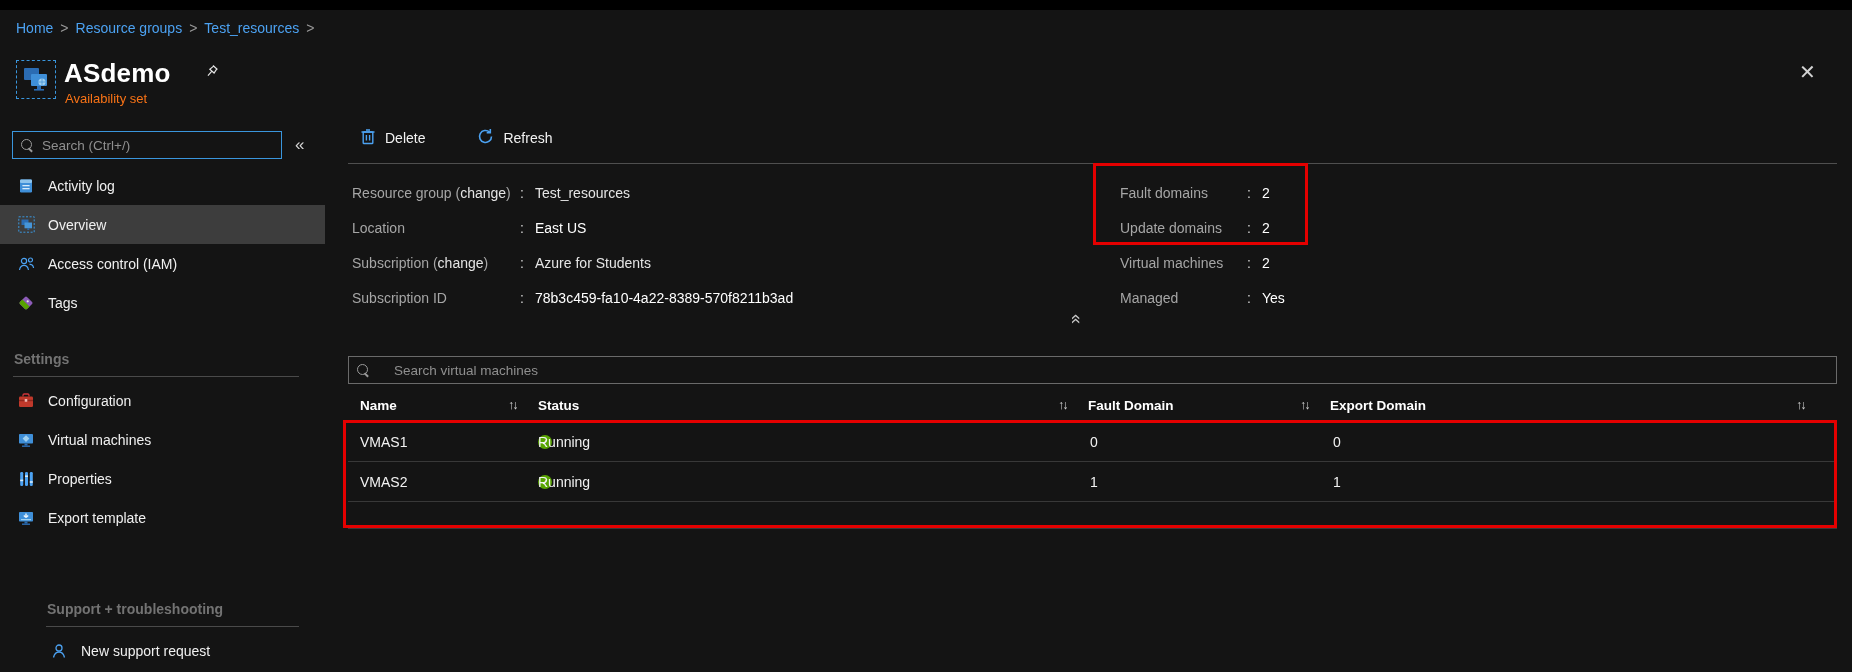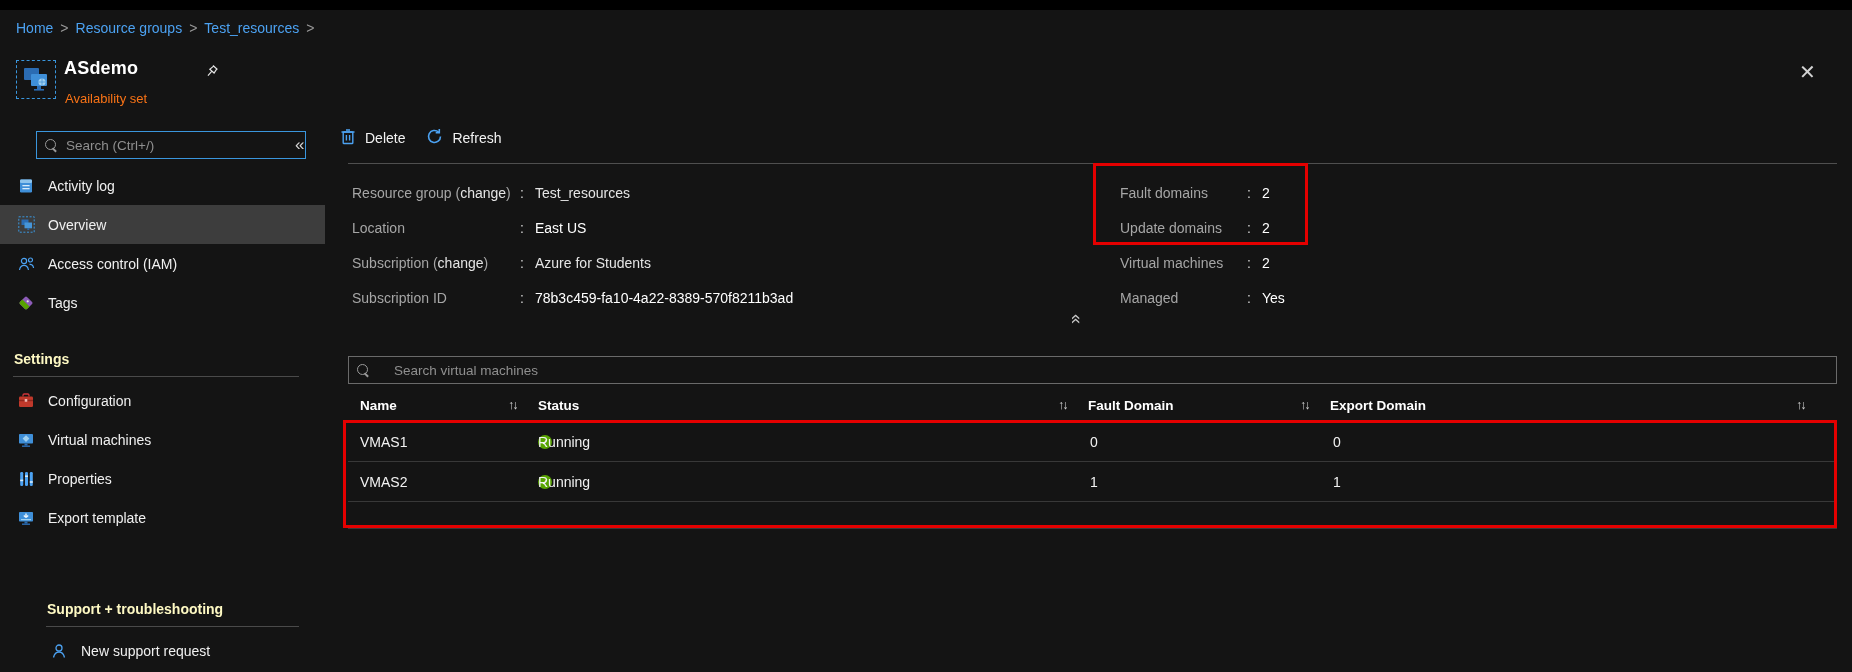--- a/index.html
+++ b/index.html
@@ -12,49 +12,49 @@
   .topstrip { position:absolute; left:0; top:0; width:1852px; height:10px; background:#000; }
 
   
   .breadcrumb { position:absolute; left:16px; top:20px; font-size:14px; }
   .breadcrumb a { color:#4ca2f2; text-decoration:none; cursor:pointer; }
   .crumb-sep { color:#9a9a9a; margin:0 7px; }
 
   
   .res-icon-box { position:absolute; left:16px; top:60px; width:40px; height:39px;
                   border:1px dashed #3a96dd; display:flex; align-items:center; justify-content:center; }
-  .page-title { position:absolute; left:64px; top:58px; font-size:18px; font-weight:bold; color:#fff; letter-spacing:.2px; }
+  .page-title { position:absolute; left:64px; top:58px; font-size:26px; font-weight:bold; color:#fff; letter-spacing:.2px; }
   .pin-btn { position:absolute; left:204px; top:62px; cursor:pointer; }
   .page-subtitle { position:absolute; left:65px; top:91px; font-size:13px; color:#f97316; }
   .close-btn { position:absolute; left:1795px; top:56px; font-size:20px; color:#d4d4d4; cursor:pointer; padding:4px; }
 
   
   .sb-search { position:absolute; left:12px; top:131px; width:270px; height:28px;
-               border:1px solid #3a96dd; display:flex; align-items:center; padding:0 8px;margin-left:24px; }
+               border:1px solid #3a96dd; display:flex; align-items:center; padding:0 8px; }
   .sb-search input, .vm-search input {
     flex:1; background:transparent; border:none; outline:none; color:#ddd; font-size:13.5px;
     font-family:"Liberation Sans", sans-serif; }
   .sb-search input::placeholder, .vm-search input::placeholder { color:#8f8f8f; }
   .mag { width:13px; height:13px; position:relative; margin-right:8px; flex:none; }
   .mag::before { content:""; position:absolute; width:9px; height:9px; border:1.5px solid #9a9a9a; border-radius:50%; left:0; top:0; }
   .mag::after { content:""; position:absolute; width:5px; height:1.5px; background:#9a9a9a; transform:rotate(45deg); left:7px; top:10px; }
   .sb-collapse { position:absolute; left:295px; top:135px; font-size:17px; color:#d4d4d4; cursor:pointer; }
 
   .nav { position:absolute; left:0; width:325px; }
   .nav-g1 { top:166px; }
   .nav-g2 { top:344px; }
   .nav-g3 { top:594px;padding-left:33px; }
   .nav-item { height:39px; display:flex; align-items:center; padding-left:17px; font-size:14px; color:#f0f0f0; cursor:pointer; }
   .nav-item.selected { background:#3d3d3d; }
   .nav-ic { width:18px; height:18px; margin-right:13px; flex:none; display:flex; align-items:center; justify-content:center; }
-  .nav-head { height:30px; display:flex; align-items:center; padding-left:14px; font-size:14px; font-weight:bold; color:#fef9c3; }
+  .nav-head { height:30px; display:flex; align-items:center; padding-left:14px; font-size:14px; font-weight:bold; color:#737373; }
   .nav-div { height:1px; background:#4a4a4a; margin:2px 26px 4px 13px; }
 
   
-  .toolbar { position:absolute; left:340px; top:128px; display:flex; align-items:center; gap:21px; }
+  .toolbar { position:absolute; left:360px; top:128px; display:flex; align-items:center; gap:52px; }
   .tb-btn { display:flex; align-items:center; gap:9px; font-size:14px; color:#f2f2f2; cursor:pointer; }
   .ess-divider { position:absolute; left:348px; top:163px; width:1489px; height:1px; background:#4f4f4f; }
 
   .ess-left { position:absolute; left:352px; top:175px; }
   .ess-right { position:absolute; left:1120px; top:175px; }
   .ess-row { height:35px; display:flex; align-items:center; font-size:14px; }
   .ess-label { color:#a6a6a6; flex:none; }
   .ess-left  .ess-label { width:168px; }
   .ess-right .ess-label { width:127px; }
   .ess-colon { color:#cfcfcf; flex:none; width:12px; }

